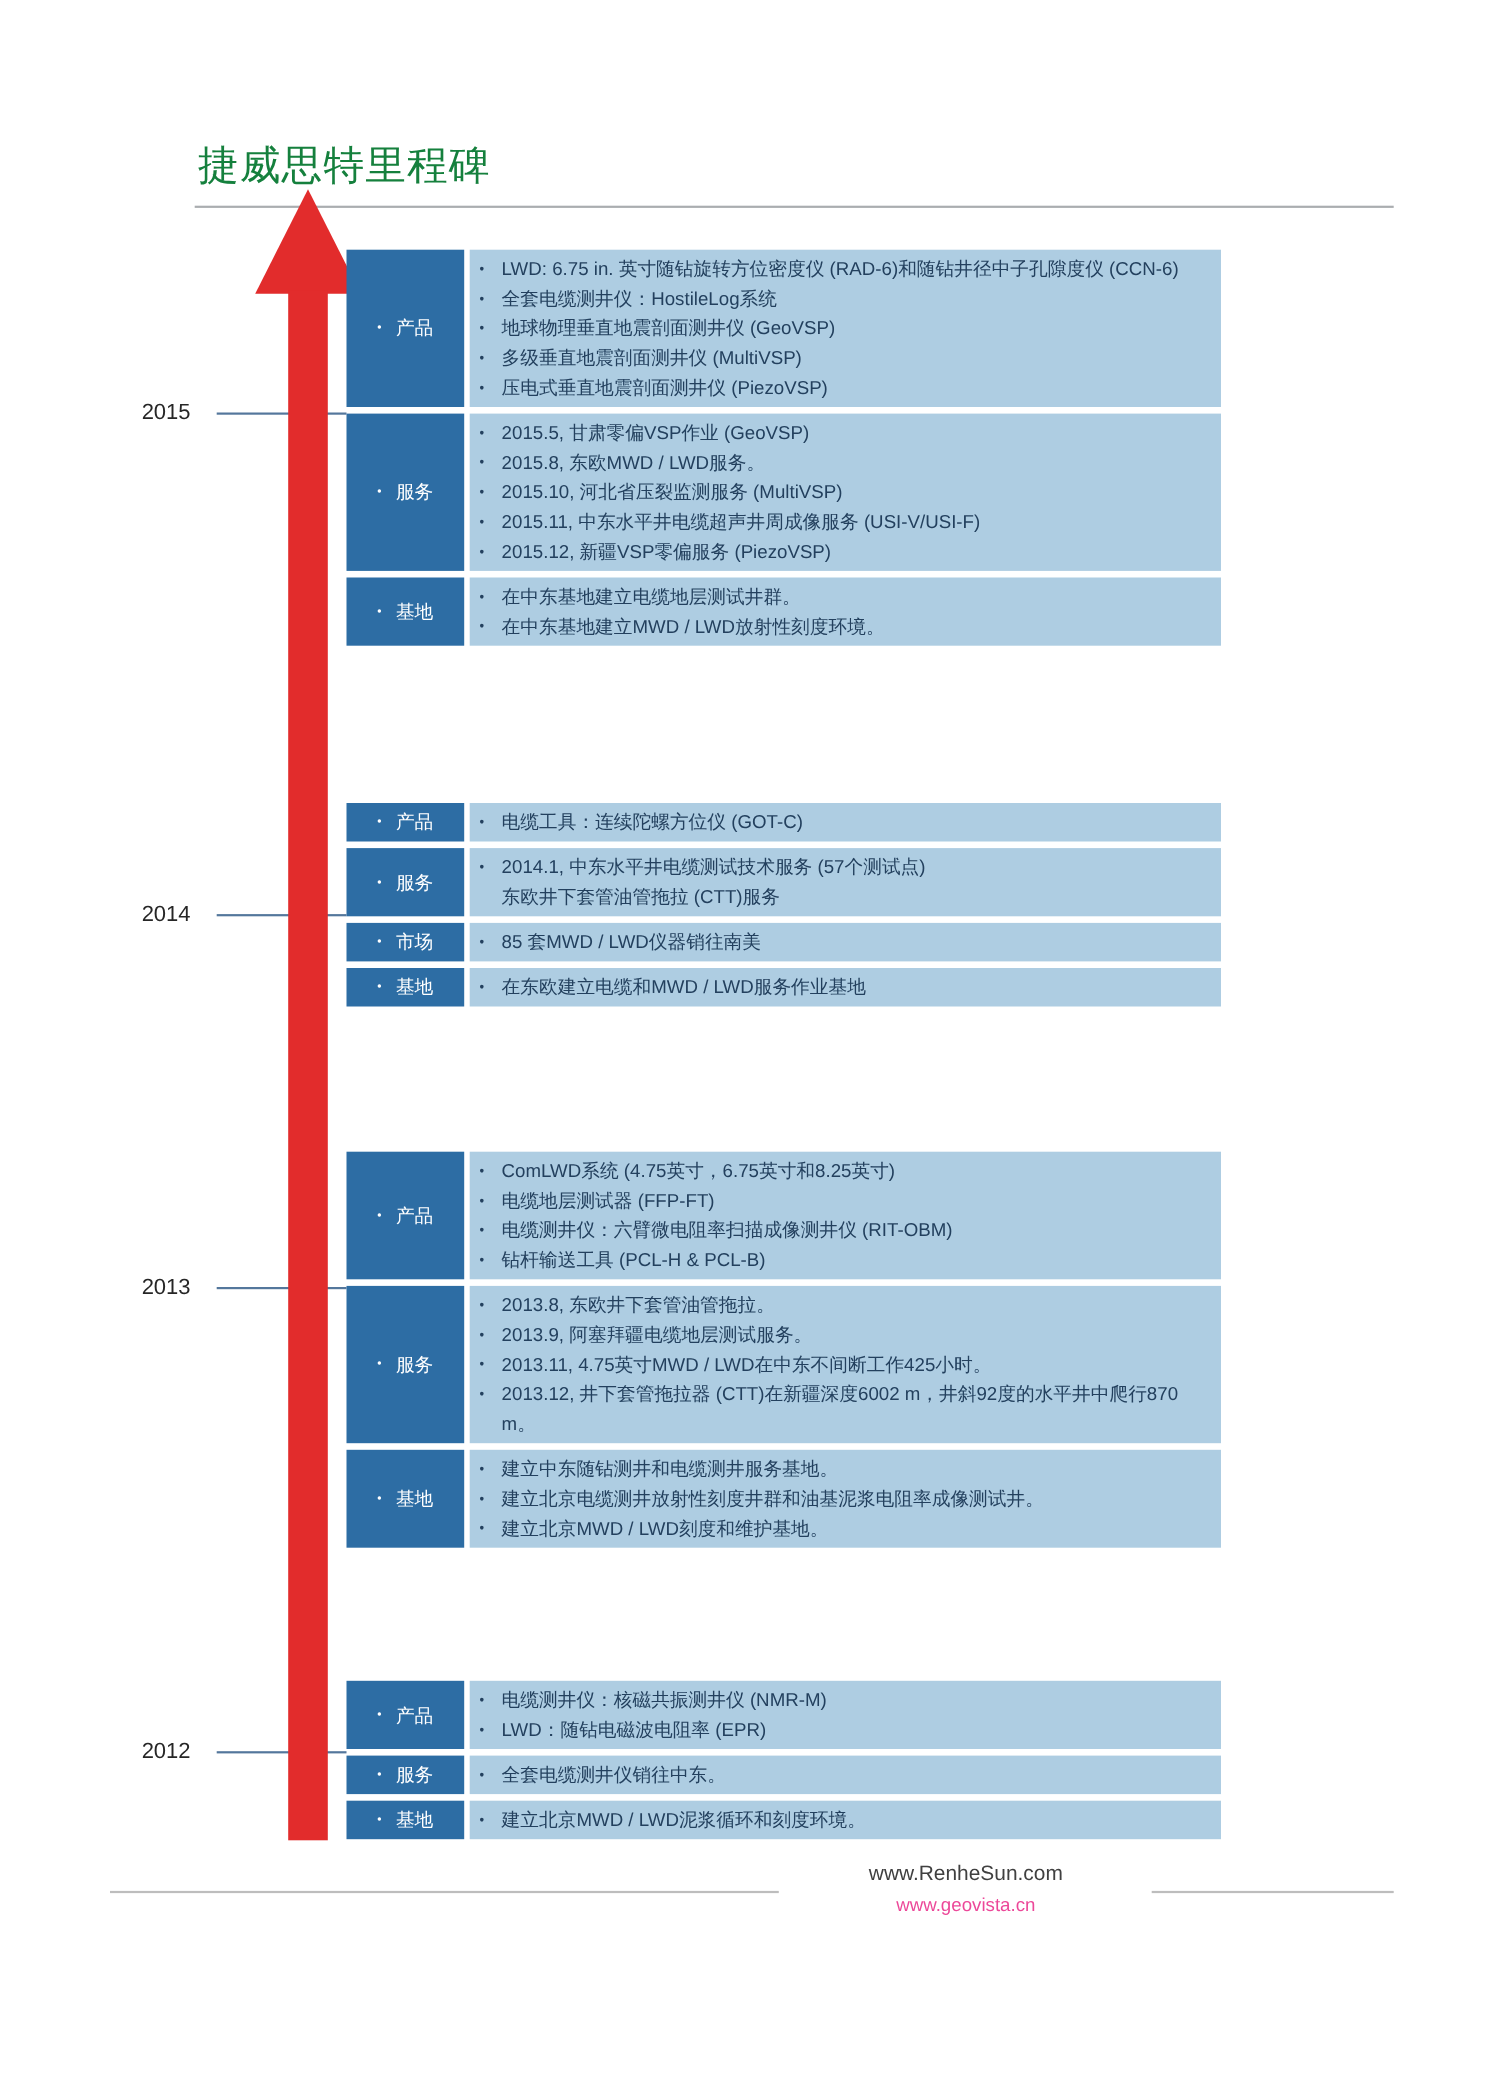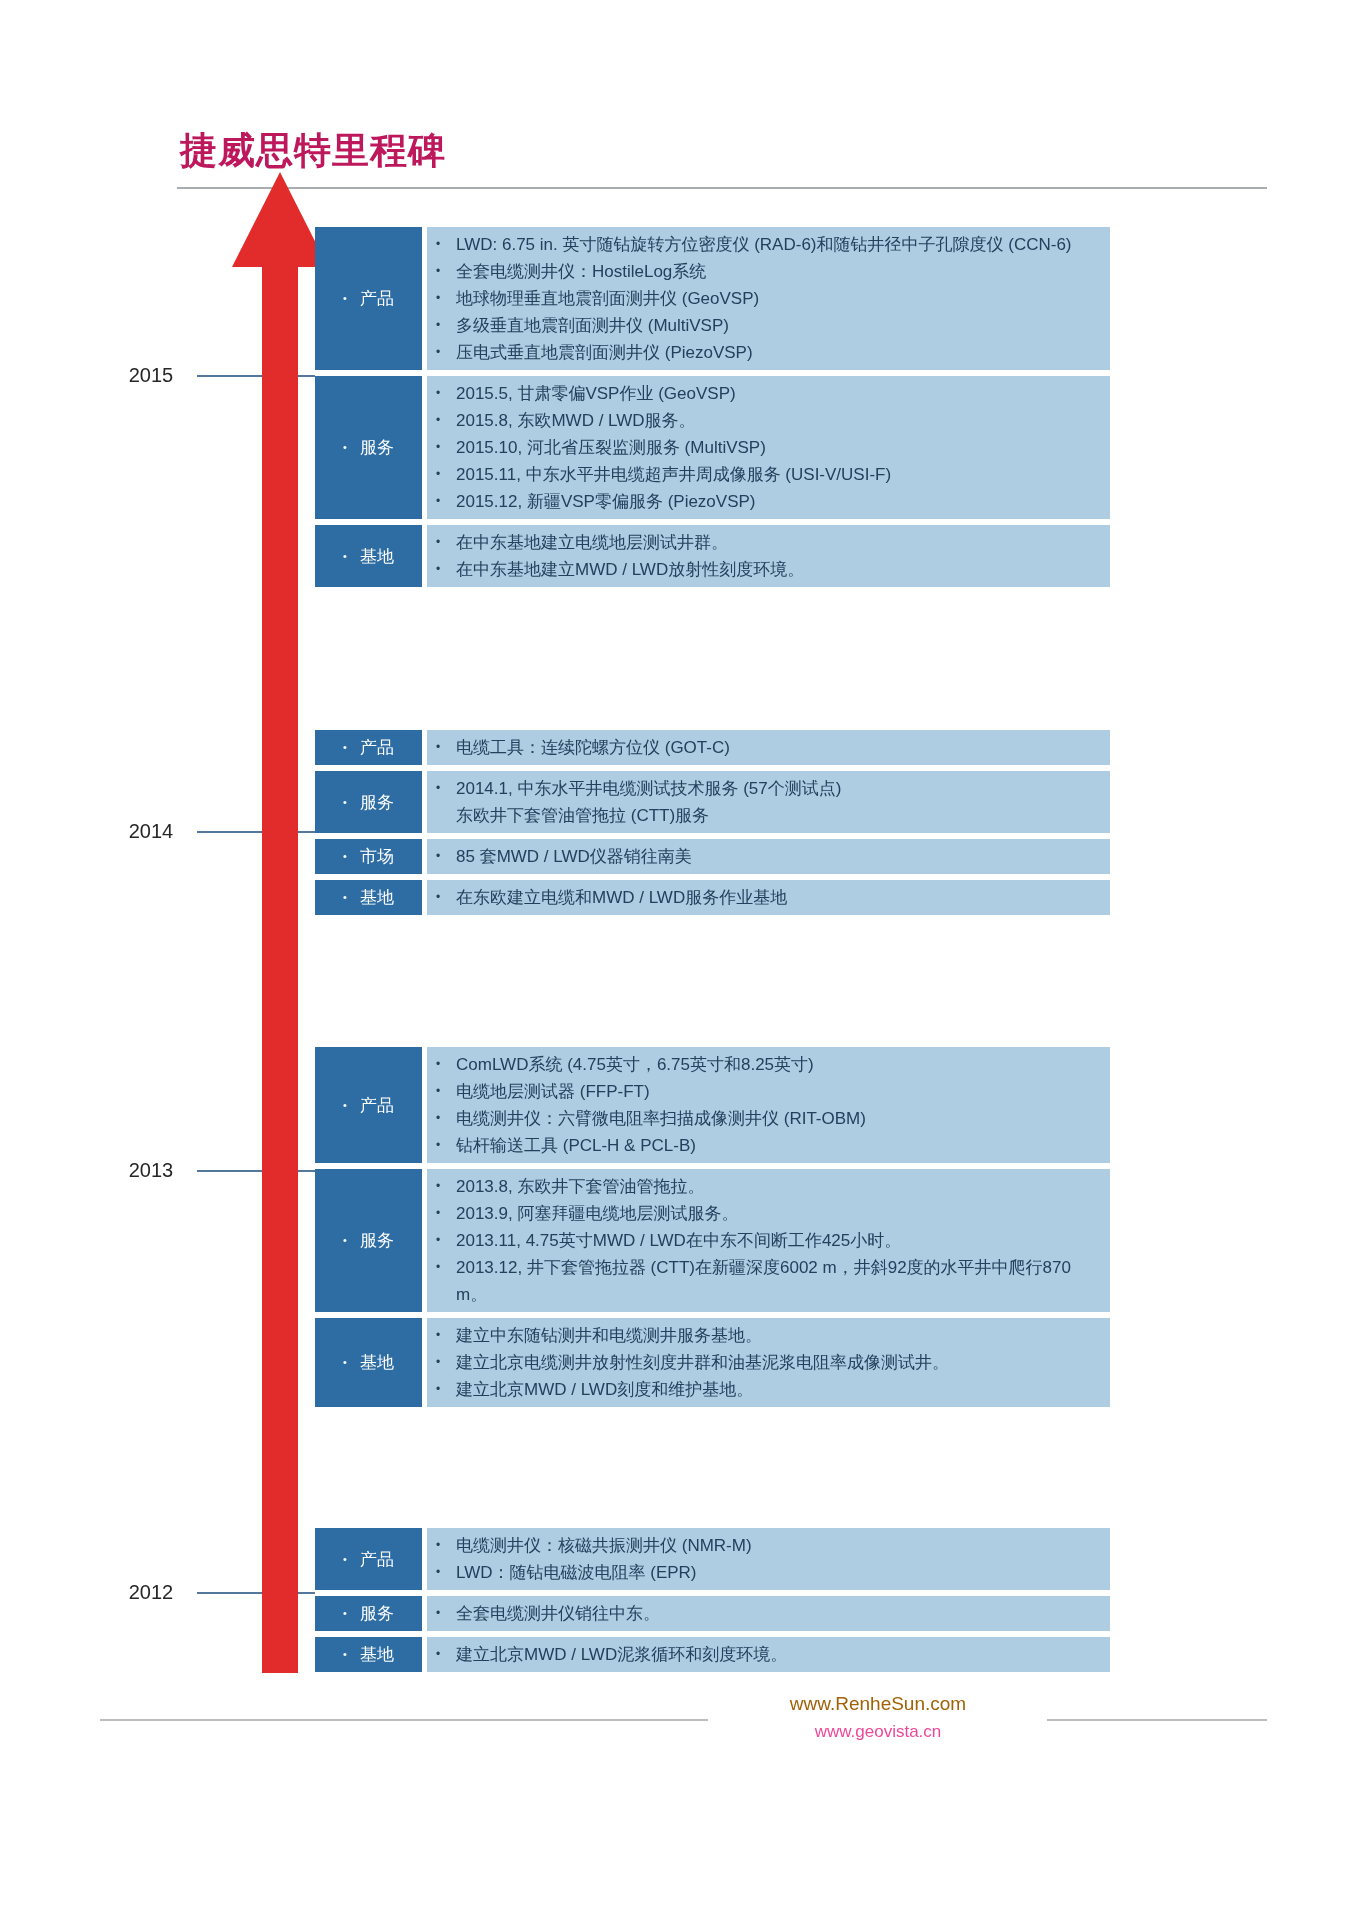--- a/index.html
+++ b/index.html
@@ -5,22 +5,22 @@
   :root{
     --red:#e22c2c;
     --labelblue:#2d6da4;
     --contentblue:#aecde2;
     --linkblue:#54779c;
     --text:#23405e;
   }
   html,body{margin:0;padding:0;background:#fff;}
   #page{position:relative;width:1361px;height:1909px;background:#ffffff;overflow:hidden;
         font-family:"Liberation Sans","DejaVu Sans",sans-serif;}
-  .page-title{position:absolute;left:180px;top:126px;font-size:37px;font-weight:bold;
-        color:#be185d;margin:0;letter-spacing:1px;}
+  .page-title{position:absolute;left:180px;top:126px;font-size:37px;font-weight:normal;
+        color:#15803d;margin:0;letter-spacing:1px;}
   .title-rule{position:absolute;left:177px;top:187px;width:1090px;height:2px;background:#aaadb0;}
 
   
   .arrow-head{position:absolute;left:232px;top:172px;width:0;height:0;z-index:2;
         border-left:48px solid transparent;border-right:48px solid transparent;
         border-bottom:95px solid var(--red);}
   .arrow-shaft{position:absolute;left:262px;top:264px;width:36px;height:1409px;
         background:var(--red);z-index:2;}
 
   
@@ -35,21 +35,21 @@
         display:flex;align-items:center;justify-content:center;gap:13px;font-size:17px;}
   .lb-bullet{font-size:11px;line-height:1;}
   .content-box{flex:1;background:var(--contentblue);padding:4px 0;
         display:flex;flex-direction:column;justify-content:center;}
   .c-line{display:flex;line-height:27px;font-size:17px;color:var(--text);padding-left:6px;}
   .c-bullet{flex:0 0 20px;text-align:left;font-size:12px;line-height:27px;padding-left:3px;color:var(--text);}
   .c-text{flex:1;padding-right:24px;}
 
   
   .footer-url-1{position:absolute;top:1693px;left:878px;transform:translateX(-50%);
-        font-size:19px;color:#a16207;white-space:nowrap;}
+        font-size:19px;color:#404040;white-space:nowrap;}
   .footer-url-2{position:absolute;top:1722px;left:878px;transform:translateX(-50%);
         font-size:17px;color:#ec4899;white-space:nowrap;}
   .f-rule-left{position:absolute;top:1719px;left:100px;width:608px;height:2px;background:#bdbdbd;}
   .f-rule-right{position:absolute;top:1719px;left:1047px;width:220px;height:2px;background:#bdbdbd;}
 </style>
 </head>
 <body>
 
 <div id="page">
 

